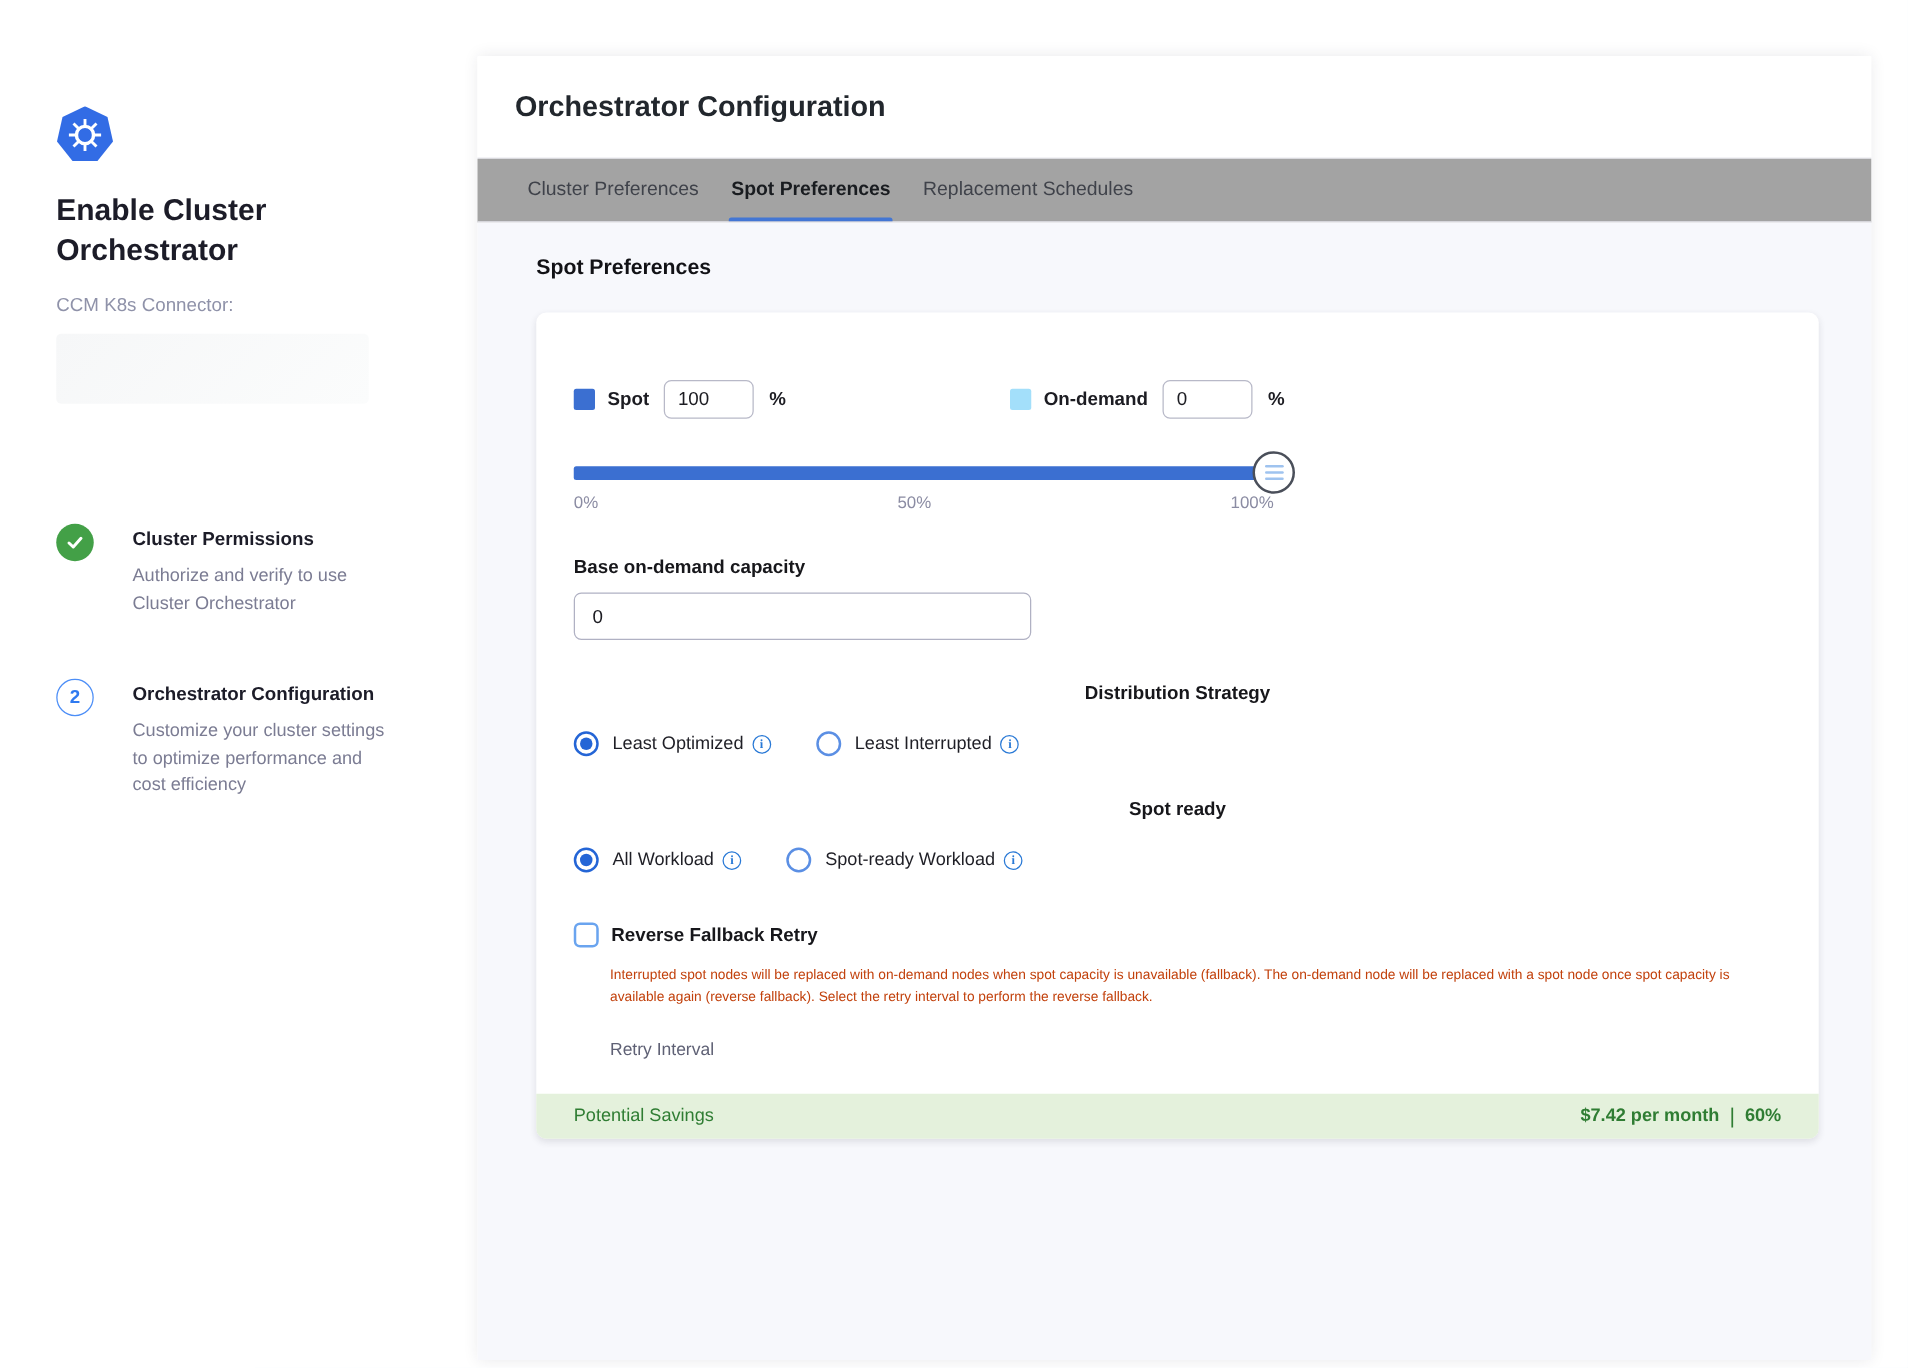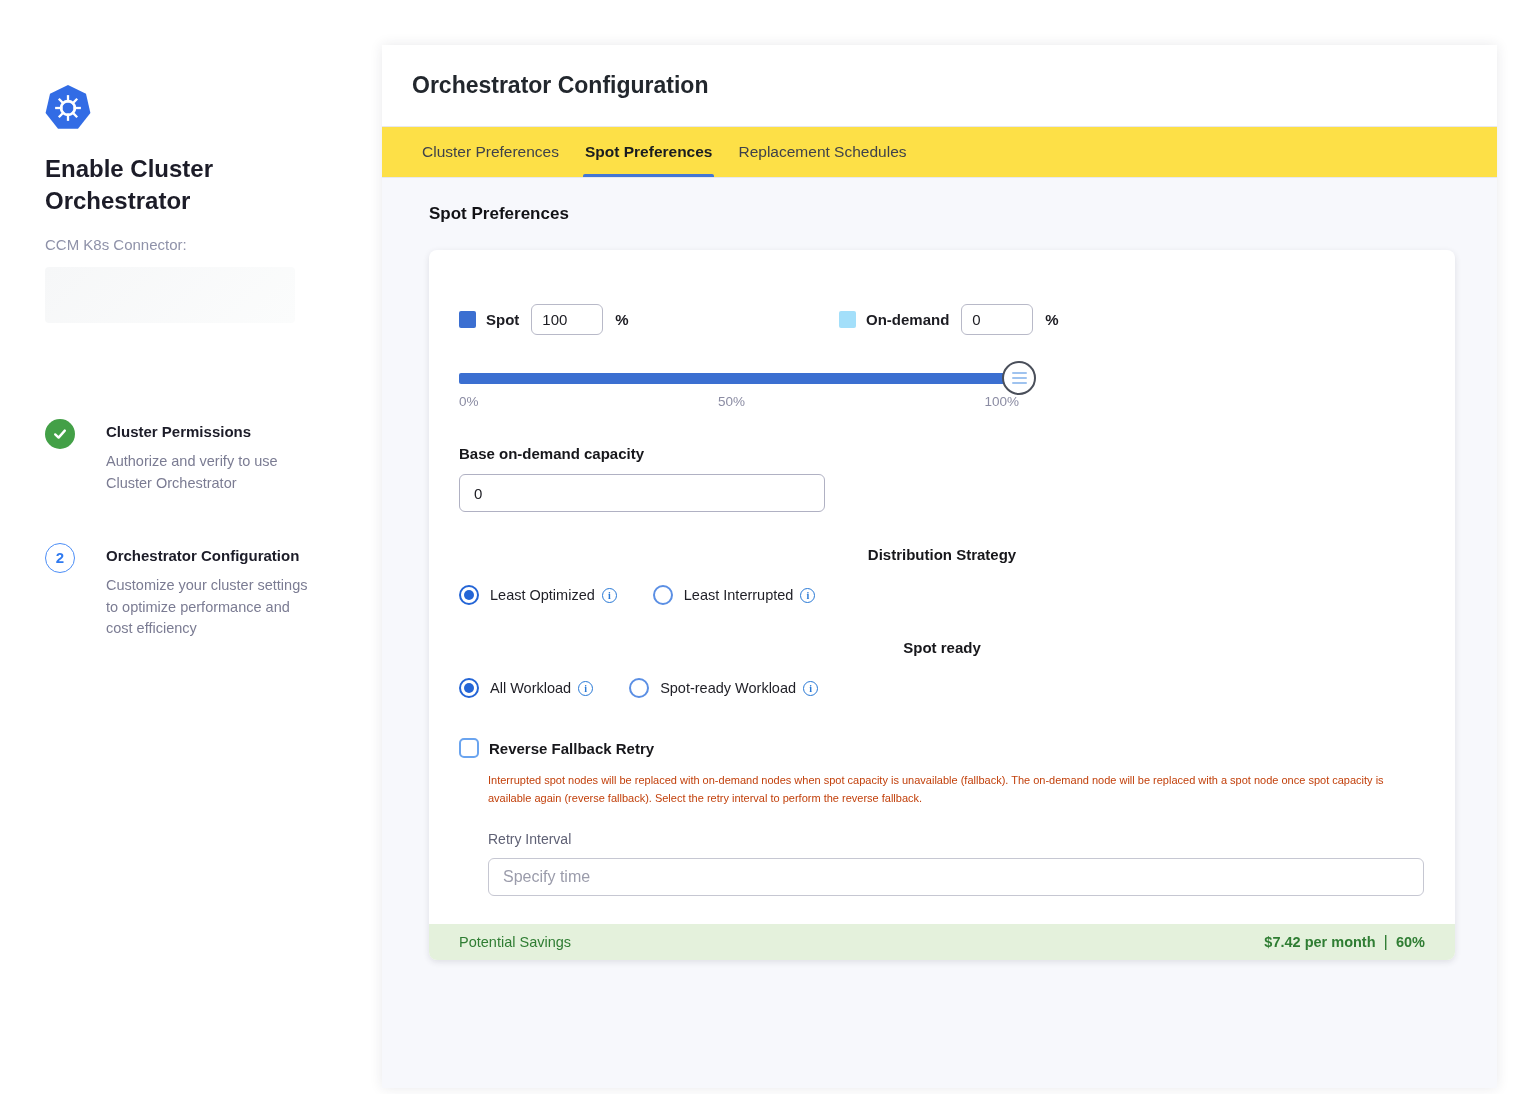--- a/index.html
+++ b/index.html
@@ -47,21 +47,21 @@
     background: #ffffff; box-shadow: 0 0 12px rgba(40,41,61,0.10);
     display: flex; flex-direction: column;
   }
   .panel-header {
     height: 82px; background: #ffffff; border-bottom: 1px solid #e7e8ee;
     display: flex; align-items: center; padding: 0 30px; flex: 0 0 82px;
   }
   .panel-title { font-size: 23px; font-weight: bold; color: #22272d; }
 
   .tabbar {
-    height: 51px; flex: 0 0 51px; background: #fde047; border-bottom: 1px solid #e7e8ee;
+    height: 51px; flex: 0 0 51px; background: #a3a3a3; border-bottom: 1px solid #e7e8ee;
     display: flex; align-items: stretch; padding-left: 38px;
   }
   .tab {
     display: flex; align-items: center; margin-right: 22px; padding: 0 2px;
     font-size: 15.5px; color: #3f424a; position: relative; cursor: pointer;
   }
   .tab.active { font-weight: bold; color: #191c20; }
   .tab.active::after {
     content: ""; position: absolute; left: 0; right: 0; bottom: 0;
     height: 3px; background: #4376d4; border-radius: 2px 2px 0 0;
@@ -75,21 +75,21 @@
   .card {
     margin-top: 26px; background: #ffffff; border-radius: 8px;
     box-shadow: 0 2px 6px rgba(40,41,61,0.12);
   }
   .card-body { padding: 38px 30px 0 30px; }
 
   .group-label { font-size: 15px; font-weight: bold; color: #17171b; }
 
   .split-row { display: flex; align-items: center; margin-top: 16px; }
   .split-item { display: flex; align-items: center; }
-  .split-item.left { width: 380px; }
+  .split-item.left { width: 349px; }
   .swatch { width: 17px; height: 17px; border-radius: 2px; flex: 0 0 17px; }
   .split-name { margin-left: 10px; font-size: 15px; font-weight: bold; color: #1c1c22; }
   .pct-input {
     margin-left: 12px; width: 72px; height: 31px; border: 1px solid #b8b9c8;
     border-radius: 6px; font-size: 15px; color: #1c1c22; padding: 0 10px;
     font-family: "Liberation Sans", sans-serif; outline: none; background: #fff;
   }
   .pct-sign { margin-left: 12px; font-size: 15px; font-weight: bold; color: #1c1c22; }
 
   .slider-wrap { margin-top: 38px; width: 560px; position: relative; }
@@ -296,21 +296,20 @@
         </div>
 
         <div class="fallback">
           <div class="fallback-head">
             <span class="checkbox"></span>
             <span class="fallback-title">Reverse Fallback Retry</span>
           </div>
           <div class="fallback-desc">Interrupted spot nodes will be replaced with on-demand nodes when spot capacity is unavailable (fallback). The on-demand node will be replaced with a spot node once spot capacity is available again (reverse fallback). Select the retry interval to perform the reverse fallback.</div>
           <div class="retry">
             <div class="retry-label">Retry Interval</div>
-            <input class="retry-input" placeholder="Specify time" style="">
           </div>
         </div>
 
       </div>
 
       <div class="savings-bar">
         <span class="savings-label">Potential Savings</span>
         <span class="savings-value">
           <span>$7.42 per month</span>
           <span class="savings-divider">|</span>

